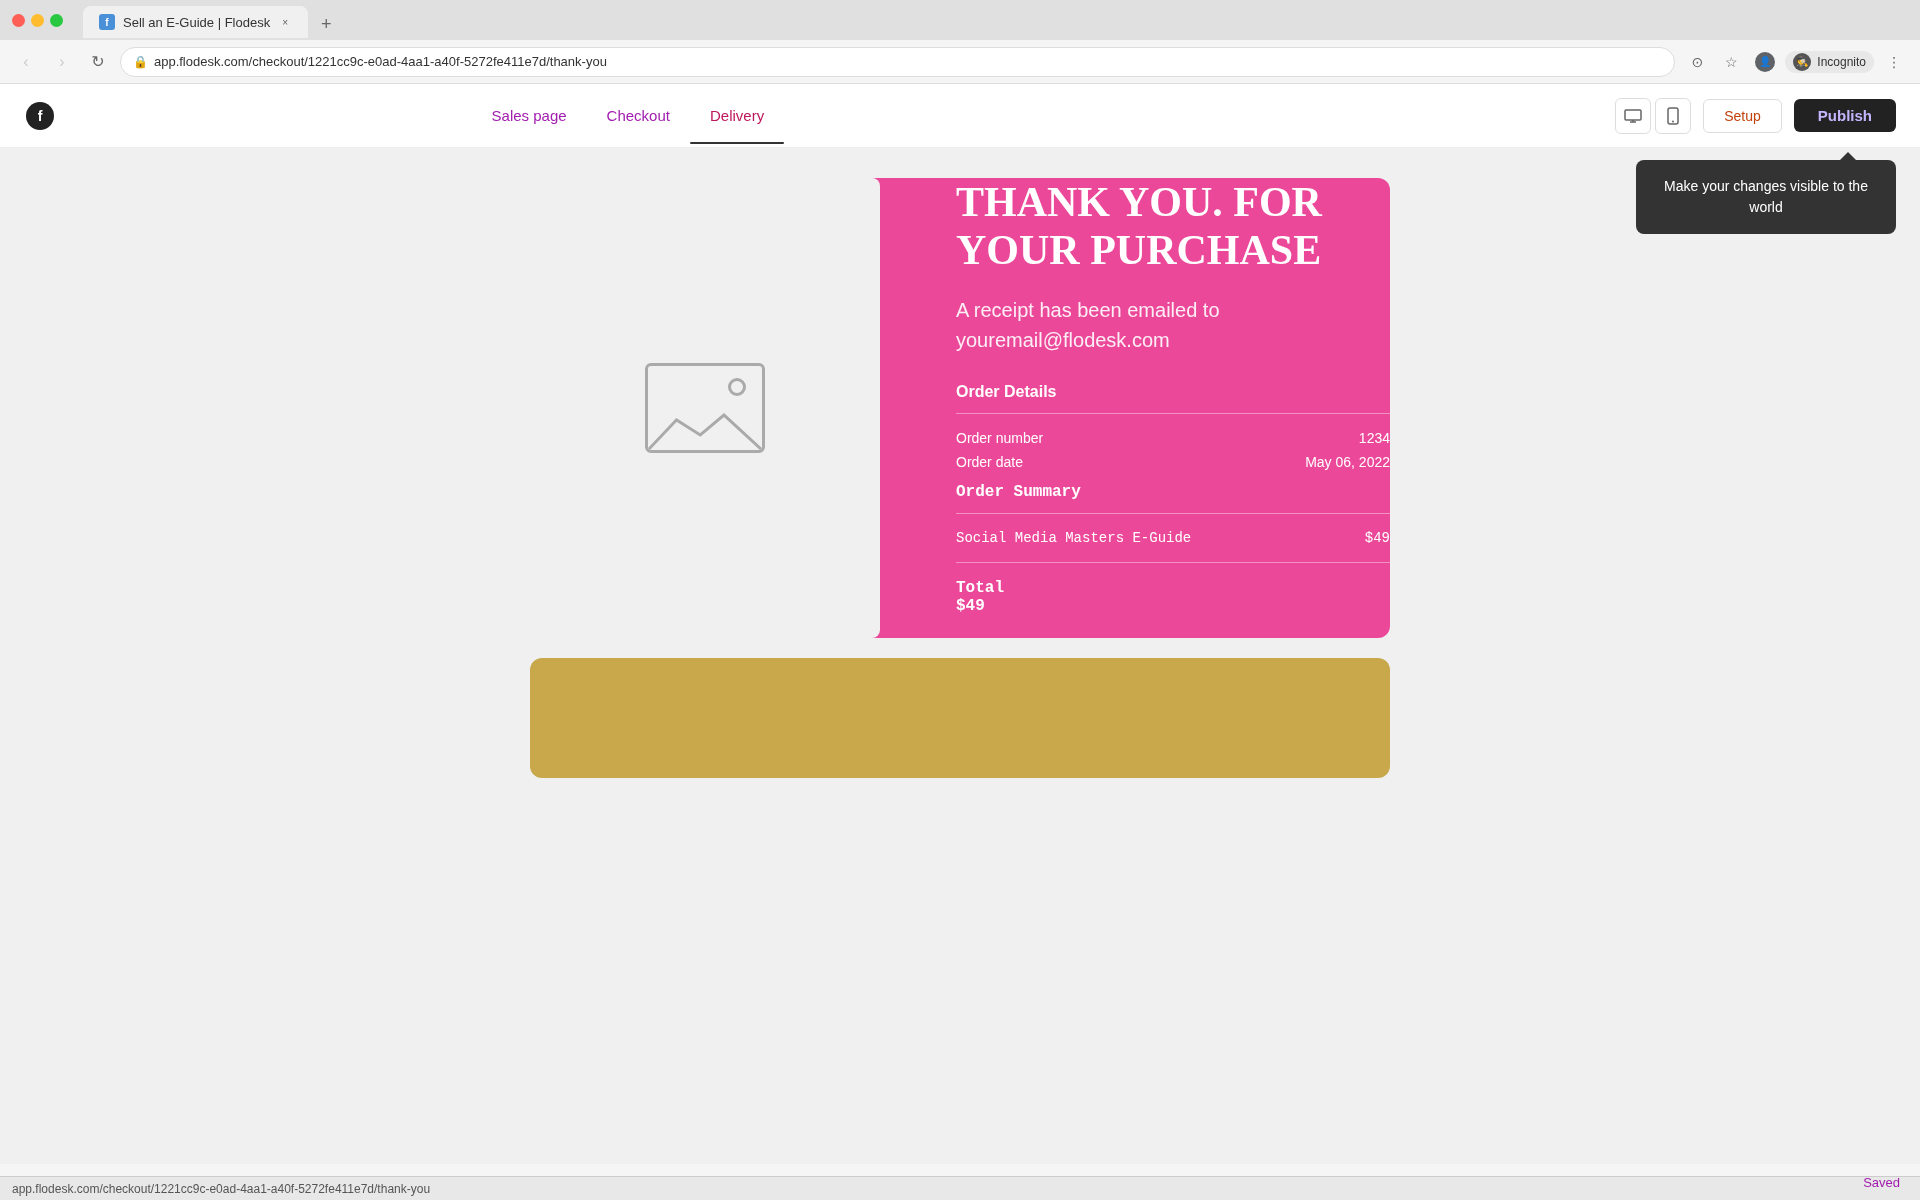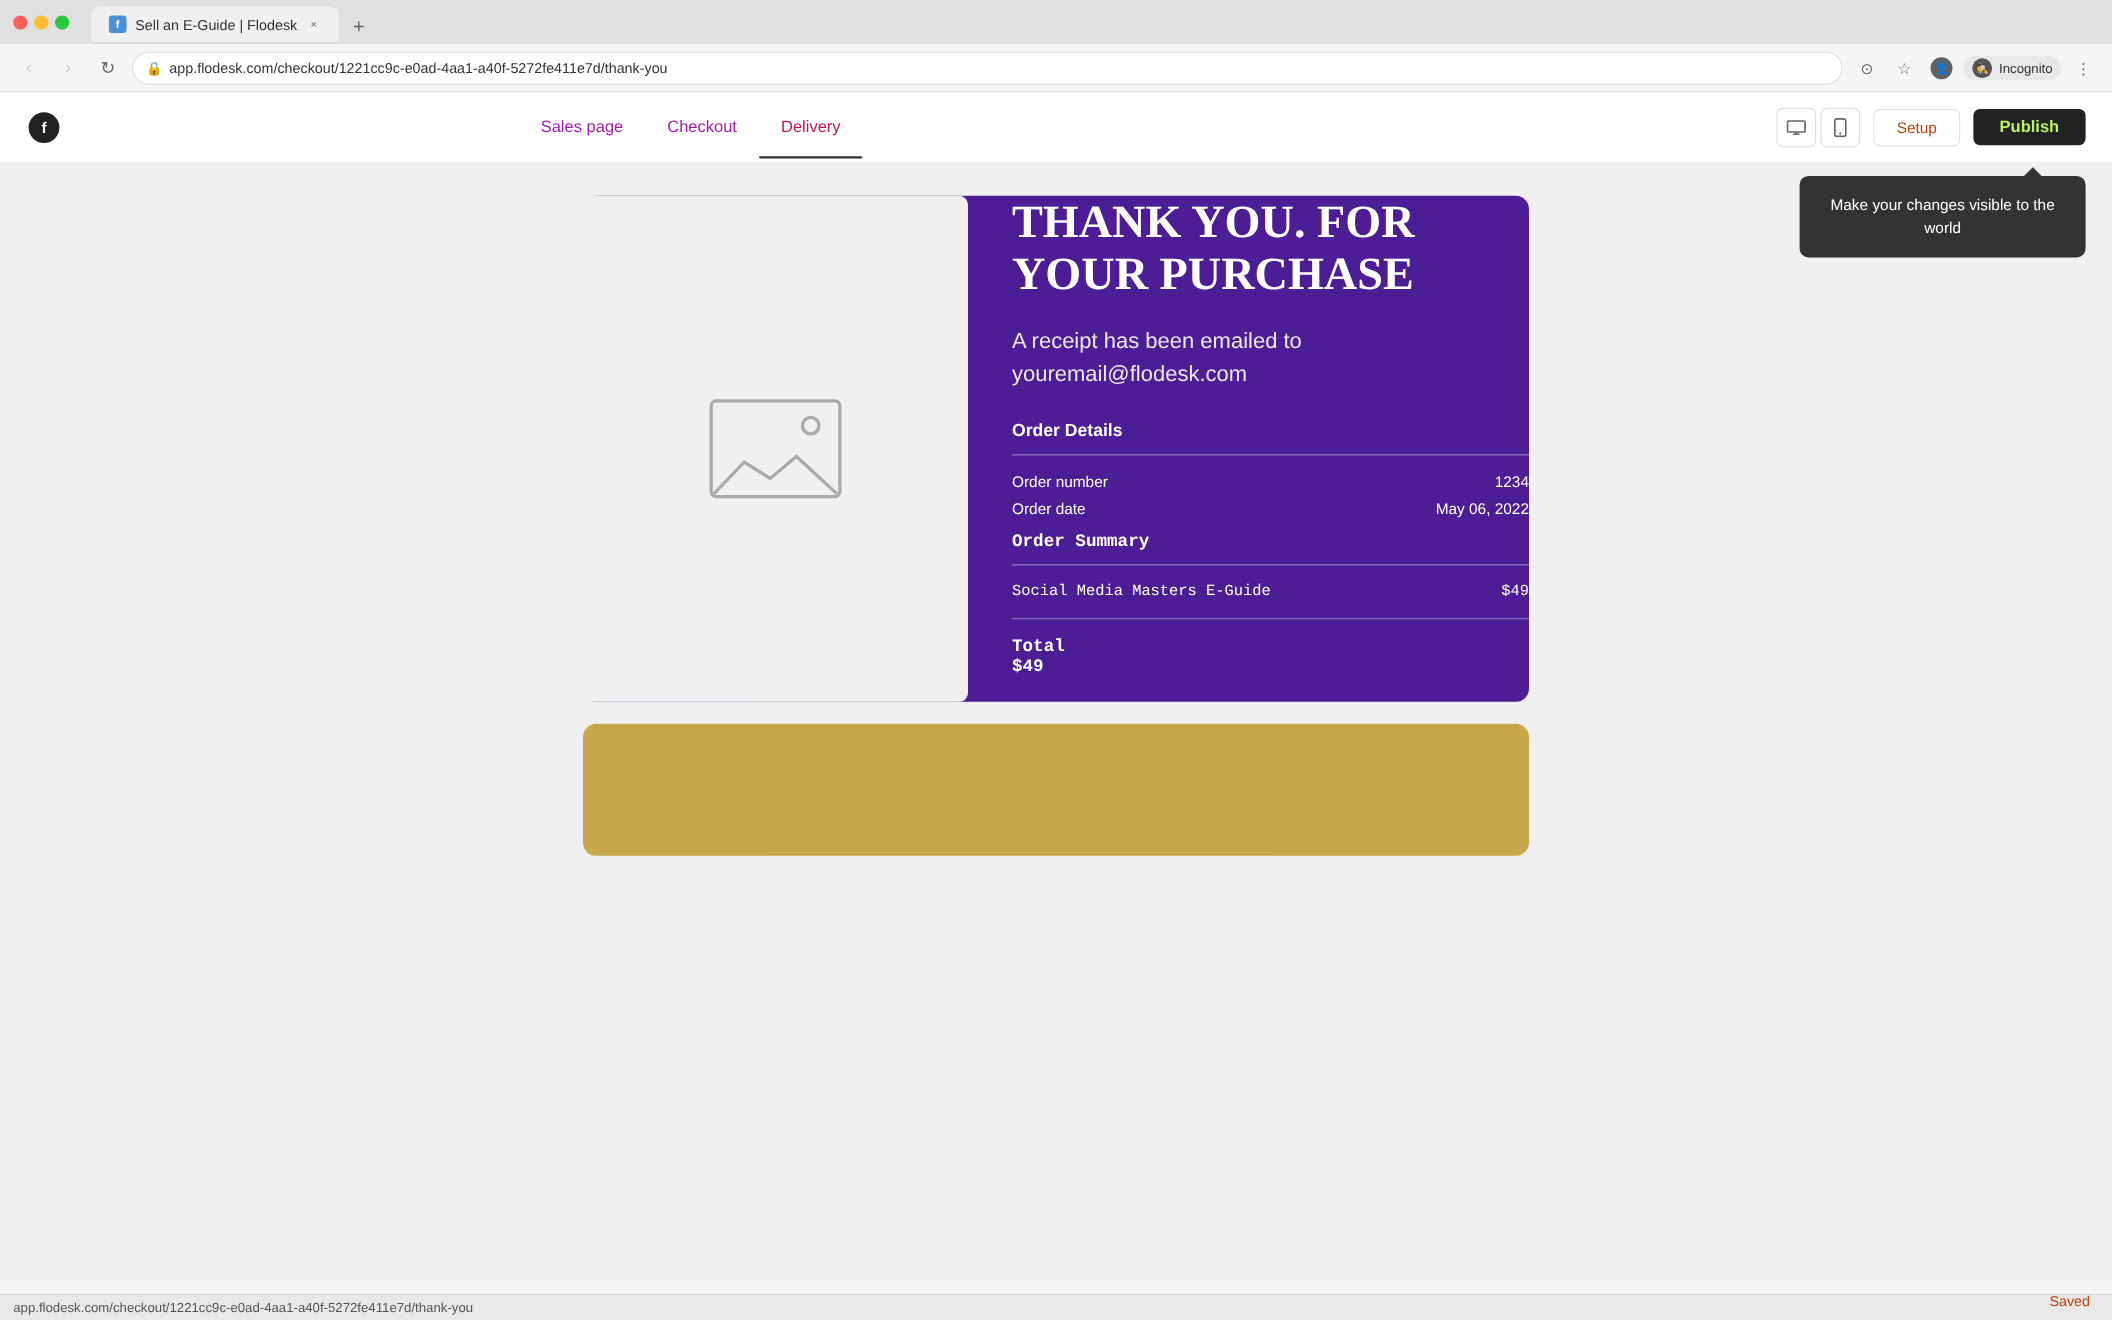--- a/index.html
+++ b/index.html
@@ -30,50 +30,50 @@
     .app-logo { width: 32px; height: 32px; display: flex; align-items: center; justify-content: center; }
     .app-logo-icon { width: 28px; height: 28px; background: #222; border-radius: 50%; display: flex; align-items: center; justify-content: center; color: white; font-size: 14px; font-weight: bold; }
     .app-nav { display: flex; align-items: center; gap: 0; margin: 0 auto; }
     .nav-item { padding: 20px 20px; font-size: 15px; color: #a21caf; cursor: pointer; position: relative; }
     .nav-item.active { color: #be185d; font-weight: 500; }
     .nav-item.active::after { content: ''; position: absolute; bottom: 0; left: 0; right: 0; height: 2px; background: #333; border-radius: 1px; }
     .header-actions { display: flex; align-items: center; gap: 12px; margin-left: auto; }
     .view-toggle { display: flex; gap: 4px; }
     .view-btn { width: 36px; height: 36px; display: flex; align-items: center; justify-content: center; border: 1px solid #ddd; border-radius: 6px; cursor: pointer; color: #666; }
     .setup-btn { padding: 8px 20px; border: 1px solid #ddd; border-radius: 6px; font-size: 14px; color: #c2410c; cursor: pointer; background: white; }
-    .publish-btn { padding: 8px 24px; border-radius: 6px; font-size: 15px; font-weight: 600; color: #bef264; cursor: pointer; background: #222; border: none; }
+    .publish-btn { padding: 8px 24px; border-radius: 6px; font-size: 15px; font-weight: 600; color: #c4b5fd; cursor: pointer; background: #222; border: none; }
 
     
     .tooltip { position: absolute; top: 76px; right: 24px; background: #333; color: white; border-radius: 8px; padding: 16px 20px; font-size: 14px; line-height: 1.5; width: 260px; text-align: center; z-index: 100; }
     .tooltip::before { content: ''; position: absolute; top: -8px; right: 40px; width: 0; height: 0; border-left: 8px solid transparent; border-right: 8px solid transparent; border-bottom: 8px solid #333; }
 
     
     .main-content { background: #f0f0f0; padding: 30px 0; overflow-y: auto; height: calc(1200px - 40px - 36px - 44px - 64px); }
     .page-container { max-width: 860px; margin: 0 auto; display: flex; flex-direction: column; gap: 20px; }
 
     
-    .thankyou-card { background: #4c1d95; border-radius: 12px; display: flex; gap: 40px; align-items: flex-start; }
+    .thankyou-card { background: #ec4899; border-radius: 12px; display: flex; gap: 76px; align-items: flex-start; }
     .product-image-placeholder { width: 350px; min-width: 350px; height: 460px; background: #f0f0f0; border-radius: 8px; display: flex; align-items: center; justify-content: center; }
     .image-icon { display: flex; flex-direction: column; align-items: center; }
     .sun-circle { width: 18px; height: 18px; border: 3px solid #aaa; border-radius: 50%; position: absolute; top: 12px; right: 16px; background: transparent; }
 
     .order-content { flex: 1; color: white; }
     .thank-title { font-size: 42px; font-weight: 700; line-height: 1.15; font-family: Georgia, serif; margin-bottom: 20px; }
     .receipt-text { font-size: 20px; opacity: 0.9; margin-bottom: 28px; line-height: 1.5; }
     .section-label { font-size: 16px; font-weight: 600; margin-bottom: 12px; }
     .divider { border: none; border-top: 1px solid rgba(255,255,255,0.4); margin-bottom: 16px; }
     .order-row { display: flex; justify-content: space-between; font-size: 14px; margin-bottom: 8px; }
     .order-row.total { font-size: 16px; font-weight: 600; margin-top: 8px; flex-direction: column; }
 
     
     .gold-card { background: #c9a84c; border-radius: 12px; height: 120px; }
 
     
     .status-bar { position: fixed; bottom: 0; left: 0; right: 0; background: #e8e8e8; height: 24px; display: flex; align-items: center; padding: 0 12px; font-size: 12px; color: #555; border-top: 1px solid #ccc; }
-    .saved-text { position: fixed; bottom: 10px; right: 20px; font-size: 13px; color: #c2410c; }
+    .saved-text { position: fixed; bottom: 10px; right: 20px; font-size: 13px; color: #a21caf; }
   </style>
 </head>
 <body>
 
 <div class="browser-titlebar">
   <div class="traffic-lights">
     <div class="traffic-light tl-red"></div>
     <div class="traffic-light tl-yellow"></div>
     <div class="traffic-light tl-green"></div>
   </div>

